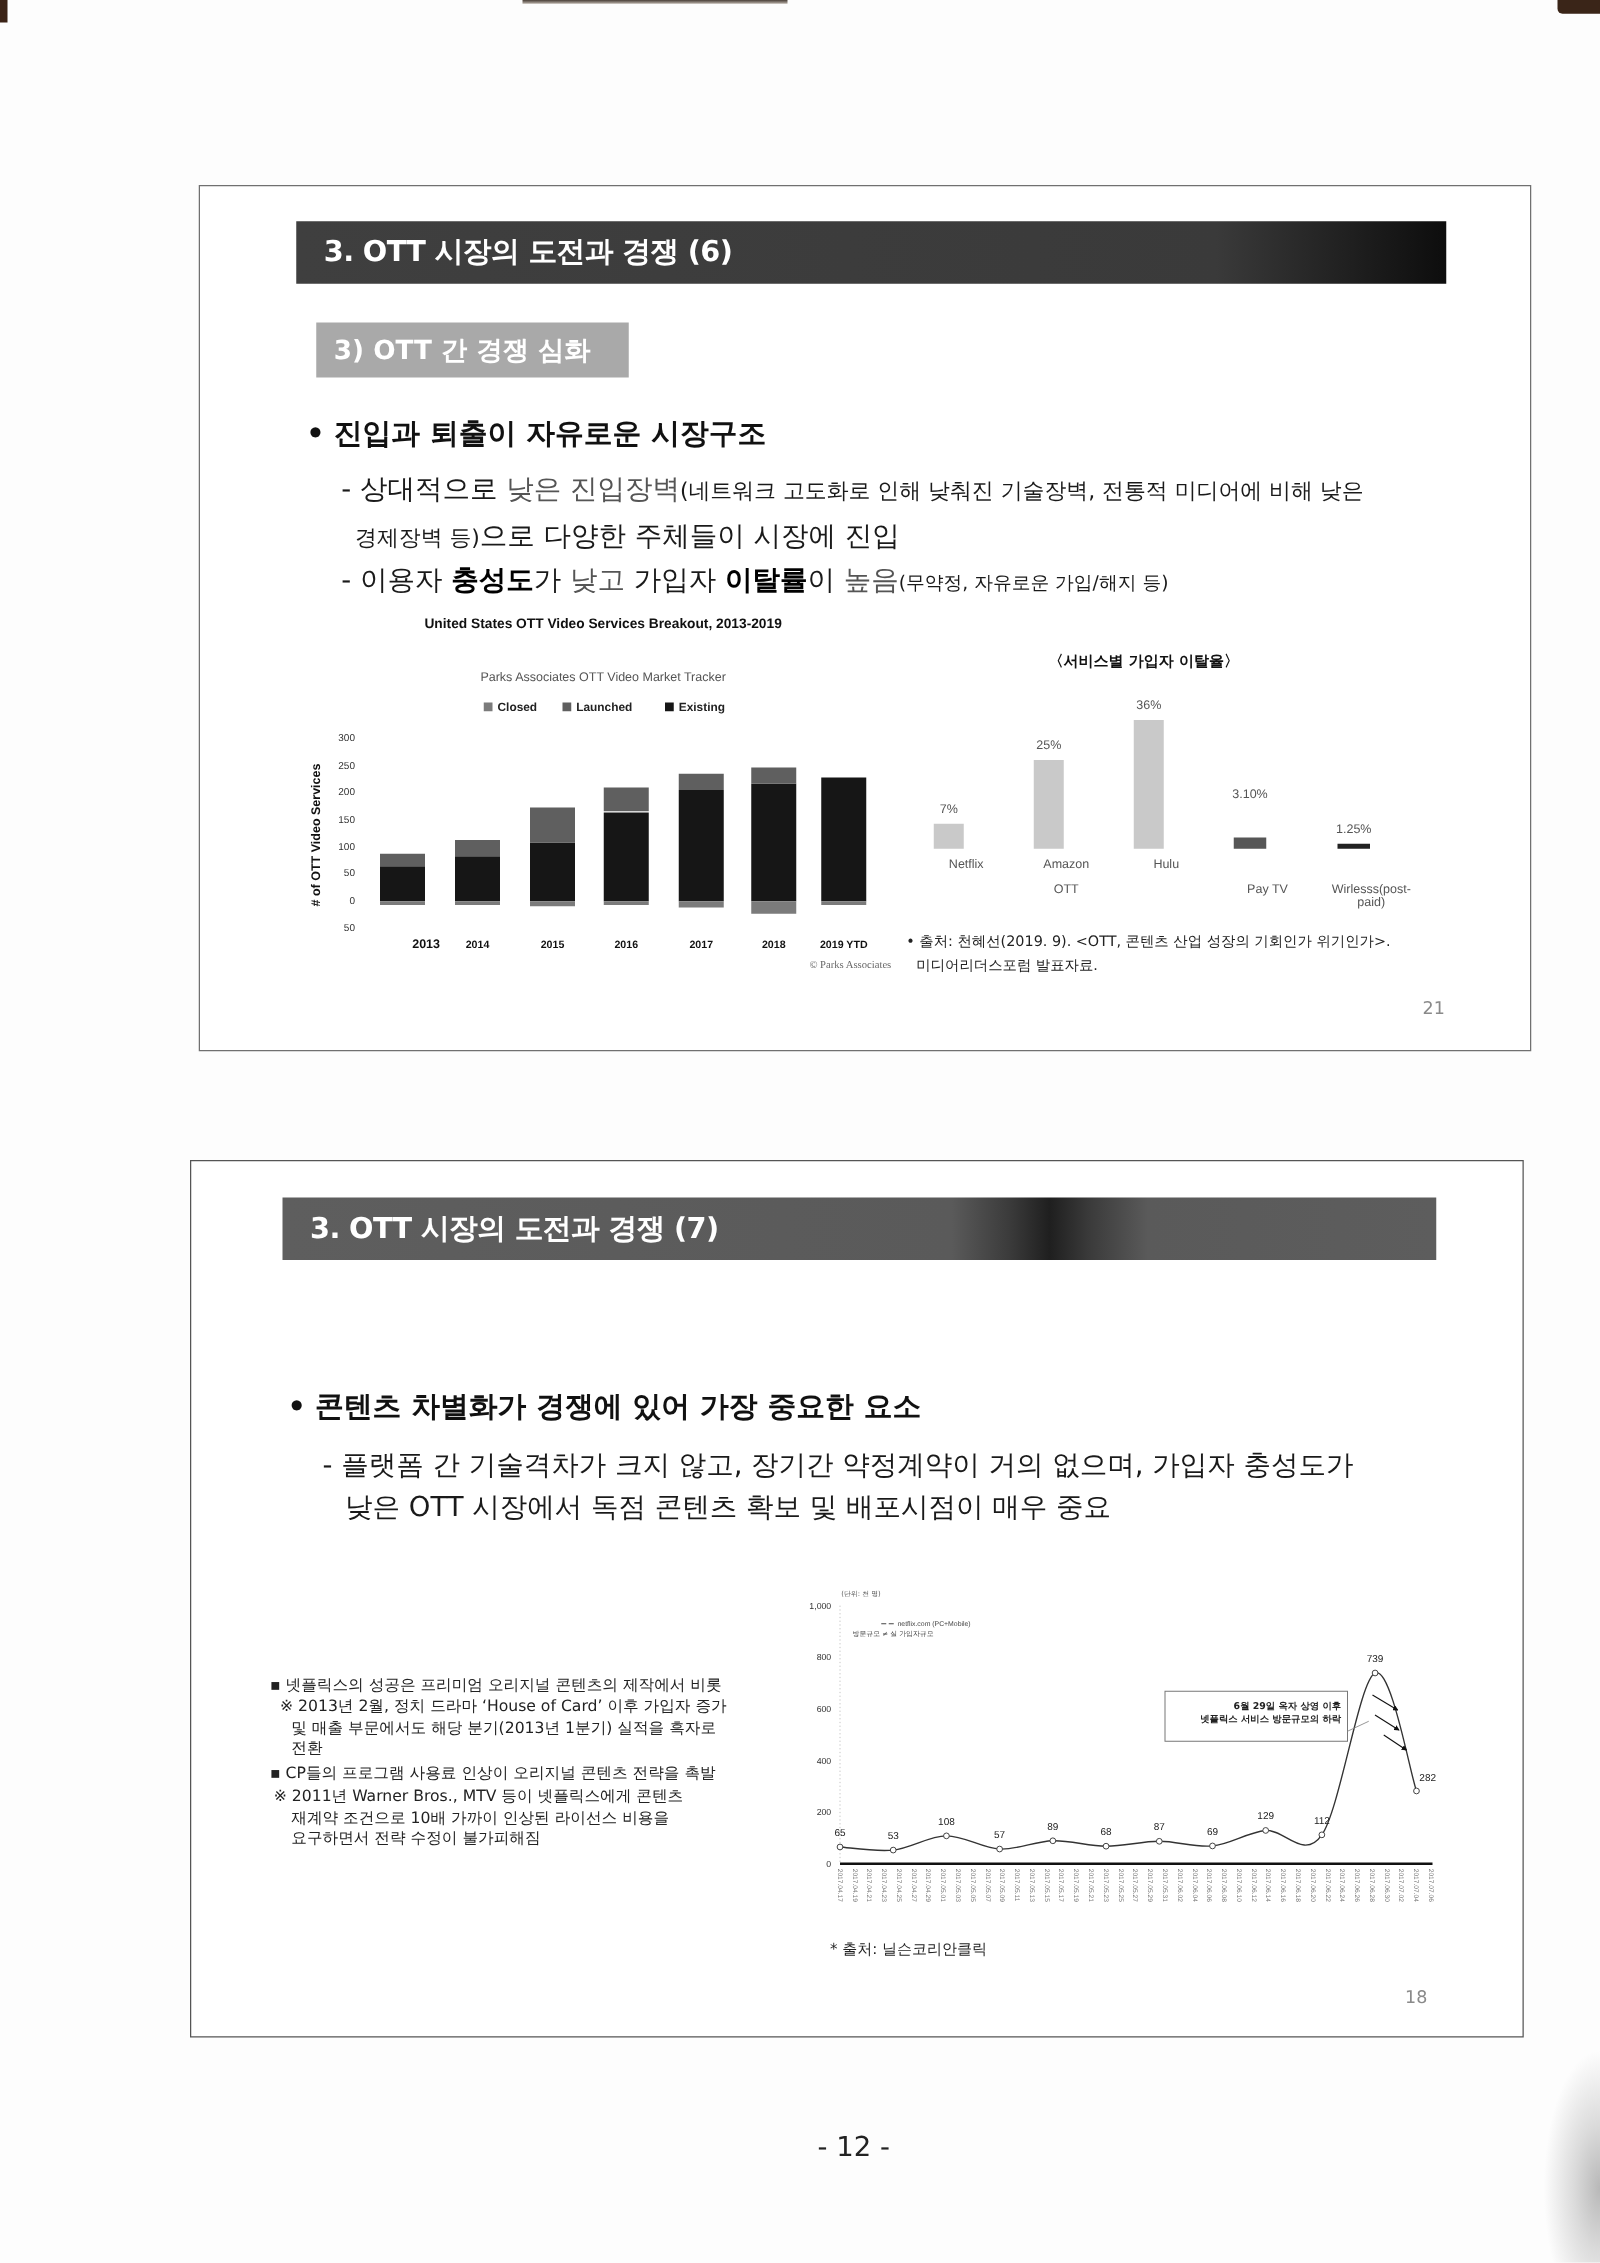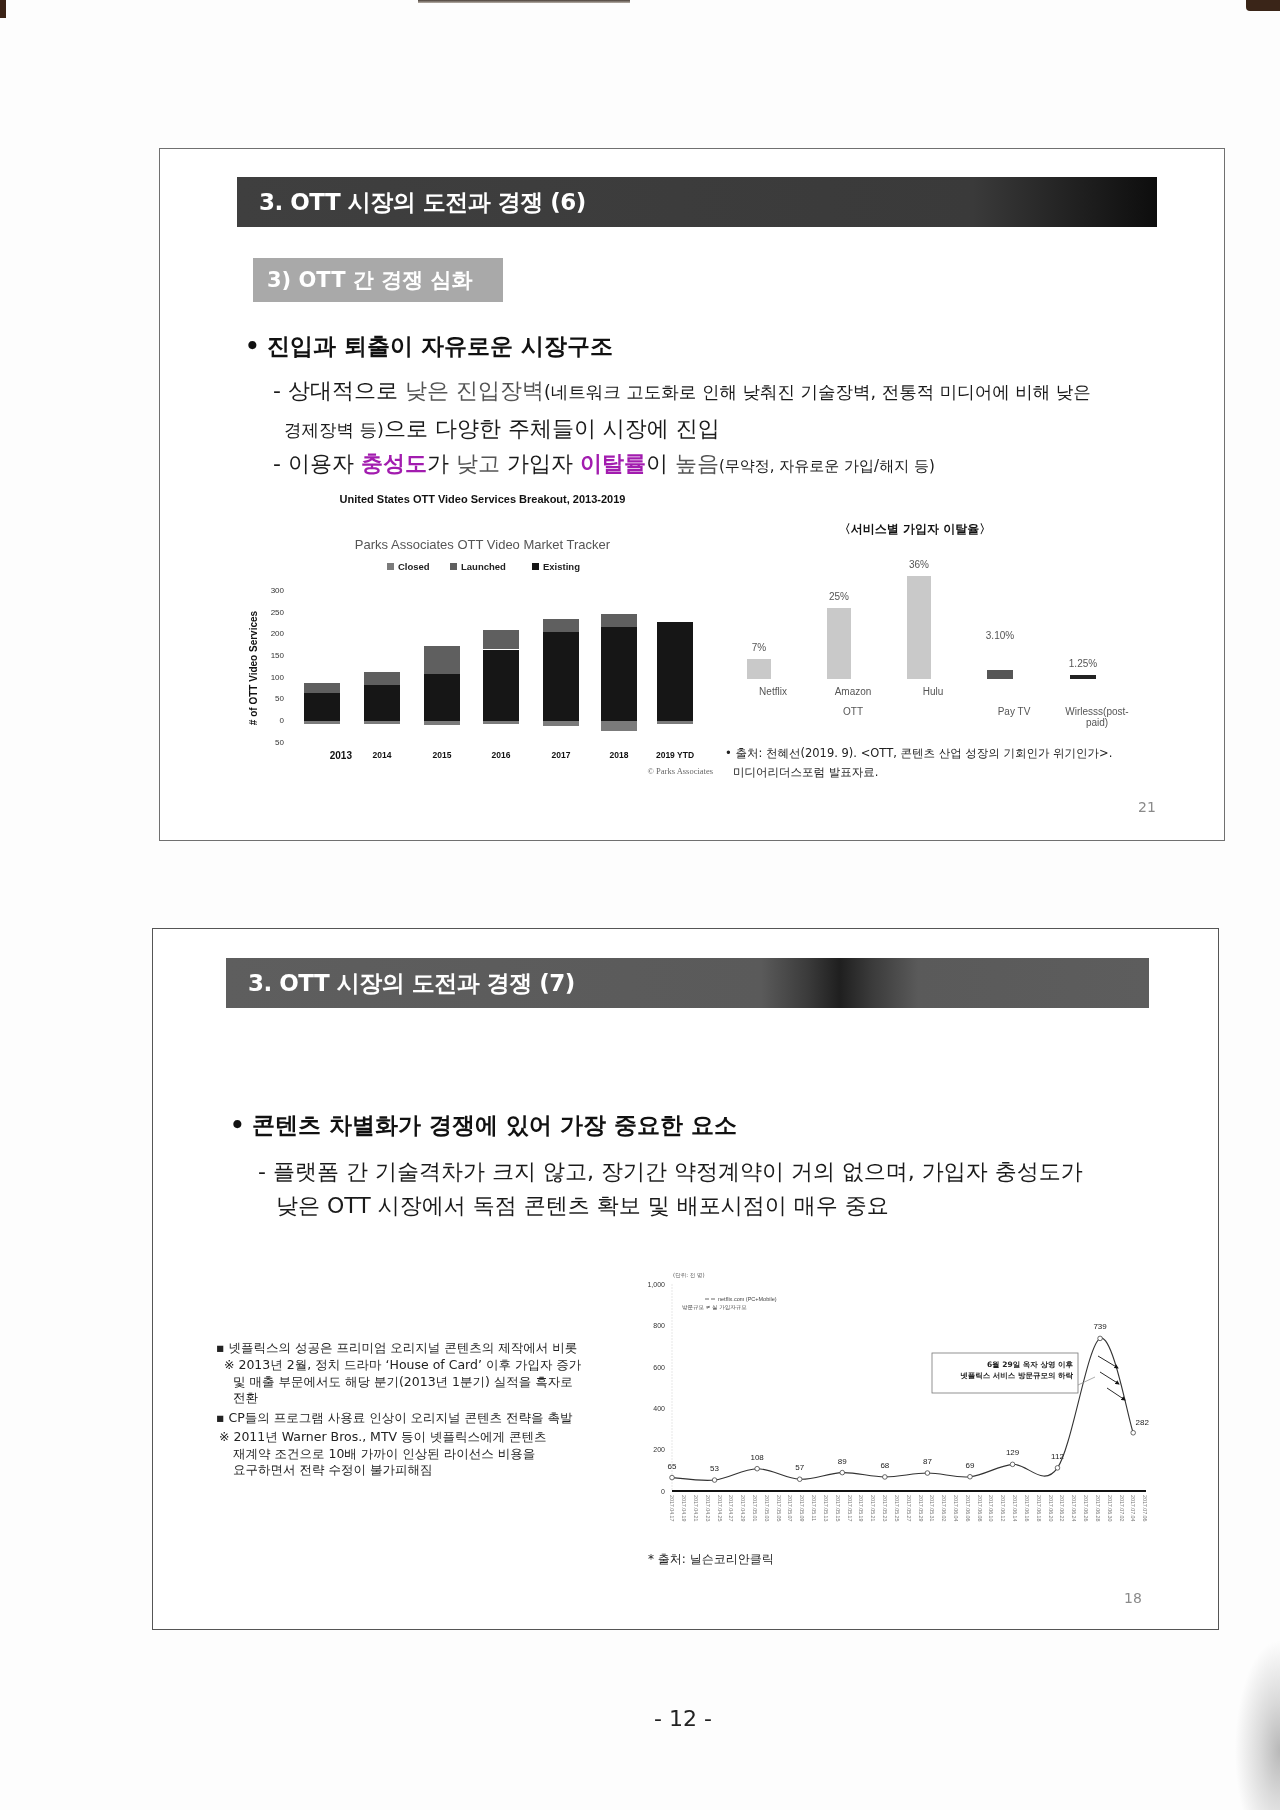--- a/index.html
+++ b/index.html
@@ -31,32 +31,32 @@
             background:linear-gradient(to right,#5e5e5e 0%,#5a5a5a 58%,#3b3b3b 63%,#1f1f1f 66.5%,#3b3b3b 70%,#5a5a5a 75%,#5d5d5d 100%); }
   #subtitle1 { position:absolute; left:253px; top:258px; width:250px; height:44px; background:#a9a9a9;
                color:#fff; font-weight:bold; font-size:21px; line-height:44px; padding-left:14px; white-space:nowrap; }
 
   .bullet-head { font-weight:bold; font-size:23px; color:#111; }
   .bullet-dot { display:inline-block; width:22px; }
   .line-lg { font-size:22px; color:#1a1a1a; }
   .line-sm { font-size:17.5px; color:#1a1a1a; }
   .line-xs { font-size:15px; color:#1a1a1a; }
   .emph { color:#555; }
-  .strong { font-weight:bold; color:#a21caf; }
+  .strong { font-weight:bold; color:#000000; }
 
   .src { font-size:11.5px; color:#222; }
   .slide-num { font-size:14px; color:#8a8a8a; font-family:"DejaVu Sans", sans-serif; }
 
   .note { font-size:12.5px; color:#222; }
 
   
   .c-txt { position:absolute; white-space:nowrap; font-family:"Liberation Sans", sans-serif; }
   .c-bar { position:absolute; }
   #chart1-title { left:250px; top:493px; width:465px; text-align:center; font-weight:bold; font-size:11px; color:#111; }
-  #chart1-sub { left:250px; top:537px; width:465px; text-align:center; font-size:13px; color:#555; }
+  #chart1-sub { left:250px; top:537px; width:465px; text-align:center; font-size:10px; color:#555; }
   #chart1-ylabel { left:185px; top:661px; width:140px; height:14px; text-align:center; font-weight:bold;
                    font-size:10px; color:#111; transform:rotate(-90deg); }
   #chart1-credit { left:600px; top:766px; width:113px; text-align:right; font-size:8.5px; color:#666;
                    font-family:"Liberation Serif", serif; }
   #chart2-title { left:815px; top:521px; width:200px; text-align:center; font-weight:bold; font-size:12px; color:#111;
                   font-family:"DejaVu Sans", sans-serif; }
 
   #page-number { left:600px; top:1706px; width:166px; text-align:center; font-size:22px; color:#222; }
   #line-chart { position:absolute; left:640px; top:1268px; }
 </style>
@@ -264,16 +264,16 @@
     <text x="1142.175" y="1424.767" text-anchor="middle" font-size="8" fill="#222" font-family="Liberation Sans, sans-serif">282</text>
     <rect x="932" y="1353" width="146" height="40" fill="#fff" stroke="#777" stroke-width="0.8"></rect>
     <text x="1073" y="1367" text-anchor="end" font-size="7.5" font-weight="bold" fill="#222" font-family="DejaVu Sans, sans-serif">6월 29일 옥자 상영 이후</text>
     <text x="1073" y="1377.5" text-anchor="end" font-size="7.5" font-weight="bold" fill="#222" font-family="DejaVu Sans, sans-serif">넷플릭스 서비스 방문규모의 하락</text>
     <line x1="1078" y1="1385" x2="1095" y2="1377" stroke="#888" stroke-width="0.7"></line>
     <line x1="1098" y1="1356" x2="1118" y2="1368" stroke="#111" stroke-width="0.9" marker-end="url(#ah)"></line>
     <line x1="1100" y1="1372" x2="1119" y2="1384" stroke="#111" stroke-width="0.9" marker-end="url(#ah)"></line>
     <line x1="1107" y1="1388" x2="1125" y2="1400" stroke="#111" stroke-width="0.9" marker-end="url(#ah)"></line>
   </svg>
 
-<div class="abs" style="left:648px; top:1551px; font-size:12px; color:#222;">* 출처: 닐슨코리안클릭</div>
+<div class="abs" style="left:664px; top:1551px; font-size:12px; color:#222;">* 출처: 닐슨코리안클릭</div>
 <div class="abs slide-num" style="left:1124px; top:1590px;">18</div>
 
 <div id="page-number" class="abs">- 12 -</div>
 
 </body></html>

